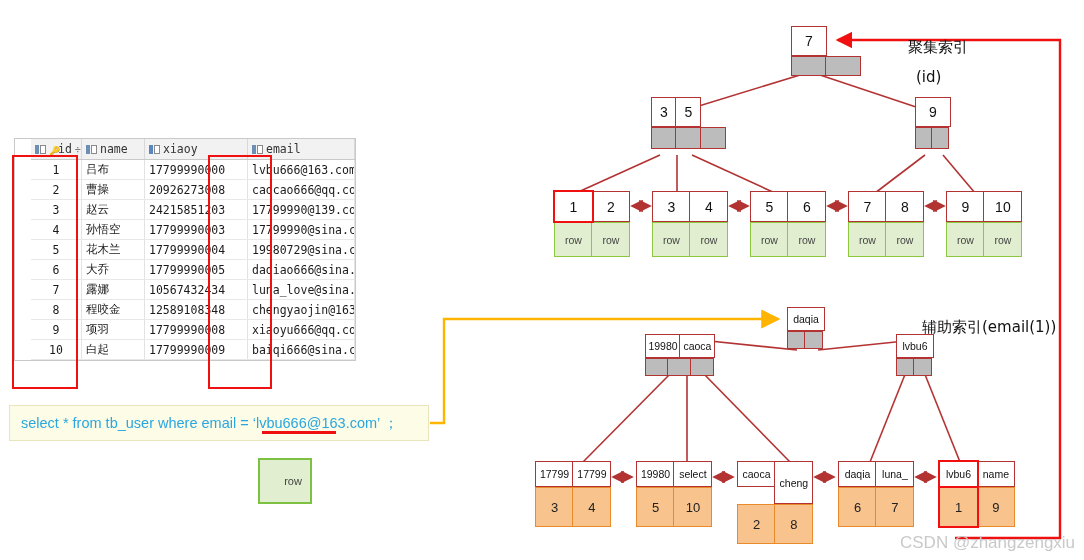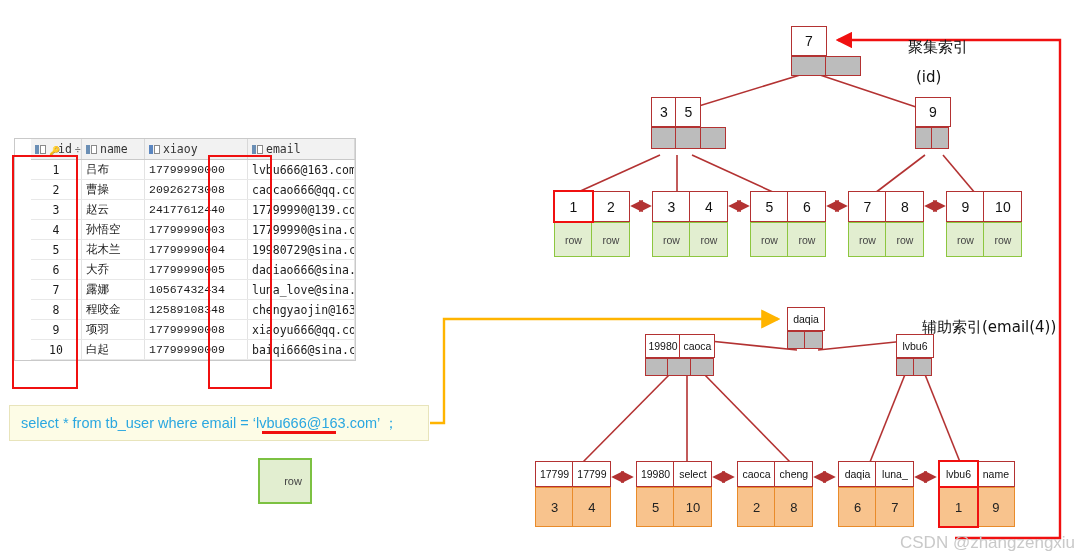--- a/index.html
+++ b/index.html
@@ -21,21 +21,21 @@
     white-space:nowrap;
   }
   #db-table td{
     border-right:1px solid #e3e3e3;border-bottom:1px solid #e8e8e8;
     font-size:11.5px;padding:2px 4px;color:#1a1a1a;
     font-family:"DejaVu Sans Mono","Liberation Mono",monospace;
     white-space:nowrap;overflow:hidden;
   }
   #db-table td.c-id{text-align:center;width:44px;}
   #db-table td.c-name{width:56px;font-family:"DejaVu Sans","Liberation Sans",sans-serif;}
-  #db-table td.c-phone{width:96px;font-family:Liberation Mono, monospace;}
+  #db-table td.c-phone{width:96px;}
   #db-table th.h-id{width:44px;}
   #db-table th.h-name{width:56px;}
   #db-table th.h-phone{width:96px;}
   .col-icon{display:inline-block;width:11px;height:9px;vertical-align:-1px;margin-right:3px;position:relative;}
   .col-icon::before{content:"";position:absolute;left:0;top:0;width:4px;height:9px;background:#6b8fb5;}
   .col-icon::after{content:"";position:absolute;left:5px;top:0;width:6px;height:9px;border:1px solid #8a8a8a;box-sizing:border-box;background:#fff;}
   .col-icon.full::before{background:#5b86c0;}
   .key-mark{display:inline-block;width:7px;height:9px;vertical-align:-1px;margin-right:2px;
     color:#d6a417;font-size:9px;line-height:9px;}
   .sort-mark{color:#777;font-size:10px;margin-left:3px;}
@@ -181,21 +181,21 @@
         </tr>
         <tr>
           <td class="c-id">2</td>
           <td class="c-name">曹操</td>
           <td class="c-phone">20926273008</td>
           <td class="c-email">caocao666@qq.com</td>
         </tr>
         <tr>
           <td class="c-id">3</td>
           <td class="c-name">赵云</td>
-          <td class="c-phone">24177612440</td>
+          <td class="c-phone">24215851203</td>
           <td class="c-email">17799990@139.com</td>
         </tr>
         <tr>
           <td class="c-id">4</td>
           <td class="c-name">孙悟空</td>
           <td class="c-phone">17799990003</td>
           <td class="c-email">17799990@sina.com</td>
         </tr>
         <tr>
           <td class="c-id">5</td>
@@ -243,21 +243,21 @@
 <div class="abs" id="sql-box">
   <span class="sql"><span>select * from tb_user where email = ‘</span><span class="lit"><span>lvbu666@163.com</span><span class="uline"></span></span><span>’ ；</span></span>
 </div>
 
 <div class="abs" id="legend-row">
   <span>row</span>
 </div>
 
 <div class="lbl" style="left:908px;top:38px;">聚集索引</div>
 <div class="lbl" style="left:916px;top:68px;">(id)</div>
-<div class="lbl" style="left:922px;top:318px;">辅助索引(email(4))</div>
+<div class="lbl" style="left:922px;top:318px;">辅助索引(email(1))</div>
 
 <div id="trees">
     <div class="nodebox" style="left: 791px; top: 26px;">
       <div class="keyrow">
         <div class="keycell" style="width: 36px; height: 30px;">7</div>
       </div>
       <div class="ptrrow">
         <div class="ptrcell" style="width: 36px; height: 20px;"></div>
         <div class="ptrcell" style="width: 36px; height: 20px;"></div>
       </div>
@@ -377,21 +377,21 @@
         <div class="keycell small" style="width: 39px; height: 26px;">select</div>
       </div>
       <div class="datarow">
         <div class="datacell orange" style="width: 39px; height: 40px;">5</div>
         <div class="datacell orange" style="width: 39px; height: 40px;">10</div>
       </div>
     </div>
     <div class="nodebox" style="left: 737px; top: 461px;">
       <div class="keyrow">
         <div class="keycell small" style="width: 39px; height: 26px;">caoca</div>
-        <div class="keycell small" style="width: 39px; height: 26px;">cheng</div>
+        <div class="keycell small" style="width: 39px; height: 43px;">cheng</div>
       </div>
       <div class="datarow">
         <div class="datacell orange" style="width: 39px; height: 40px;">2</div>
         <div class="datacell orange" style="width: 39px; height: 40px;">8</div>
       </div>
     </div>
     <div class="nodebox" style="left: 838px; top: 461px;">
       <div class="keyrow">
         <div class="keycell small" style="width: 39px; height: 26px;">daqia</div>
         <div class="keycell small" style="width: 39px; height: 26px;">luna_</div>

